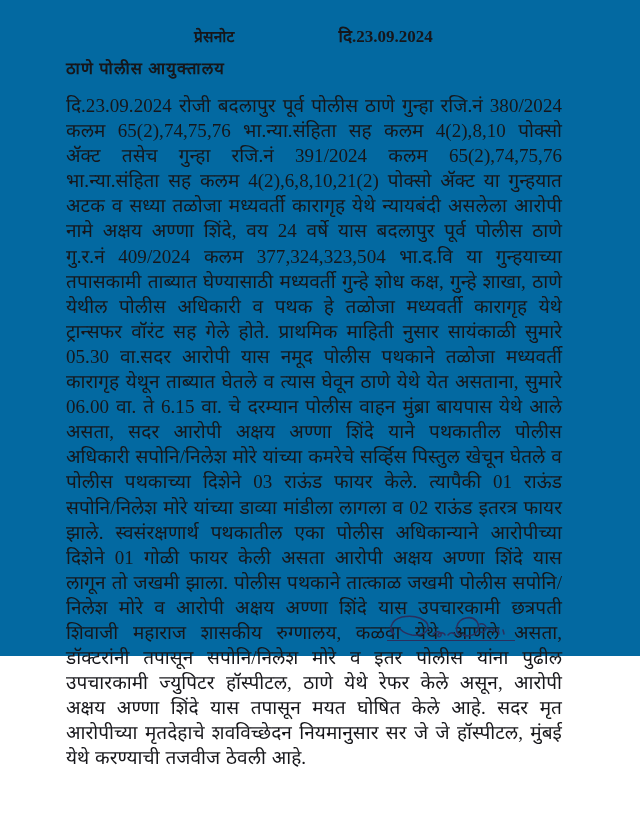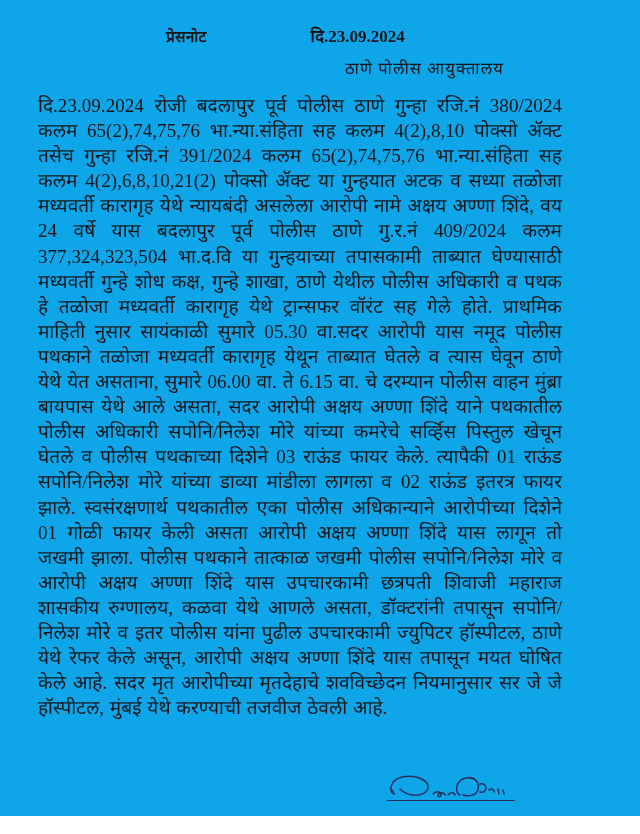--- a/index.html
+++ b/index.html
@@ -12,24 +12,24 @@
     height: 834px;
     background: #ffffff;
     font-family: "Liberation Serif", "DejaVu Serif", serif;
     color: #16161a;
     overflow: hidden;
   }
 
   .page {
     position: relative;
     width: 640px;
-    height: 816px;
+    height: 656px;
     box-sizing: border-box;
-    padding: 18px 78px 10px 38px;
-    background: #0ea5e9;
+    padding: 18px 78px 10px 66px;
+    background: #0369a1;
   }
 
   
   .header-row {
     display: flex;
     align-items: baseline;
     justify-content: flex-start;
     margin: 6px 0 0 0;
     padding-left: 128px;
   }
@@ -39,23 +39,23 @@
     letter-spacing: .2px;
     white-space: nowrap;
   }
   .doc-date {
     font-size: 17px;
     font-weight: 700;
     white-space: nowrap;
     margin-left: 104px;
   }
   .office-title {
-    text-align: right;
+    text-align: left;
     font-size: 16.5px;
-    font-weight: 400;
+    font-weight: 700;
     letter-spacing: 1.1px;
     margin: 9px 0 0 0;
     padding-right: 58px;
   }
 
   
   .body-text {
     margin-top: 14px;
     font-size: 19px;
     line-height: 25.1px;

